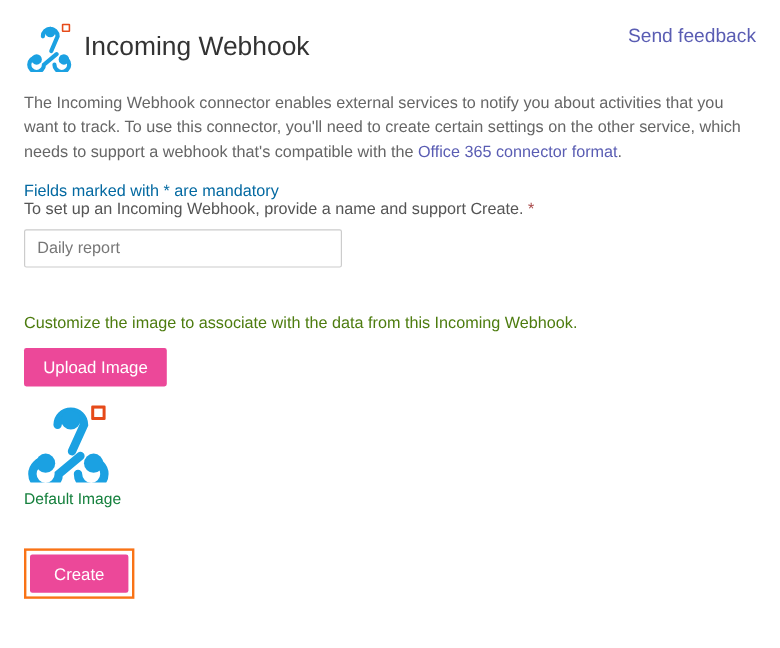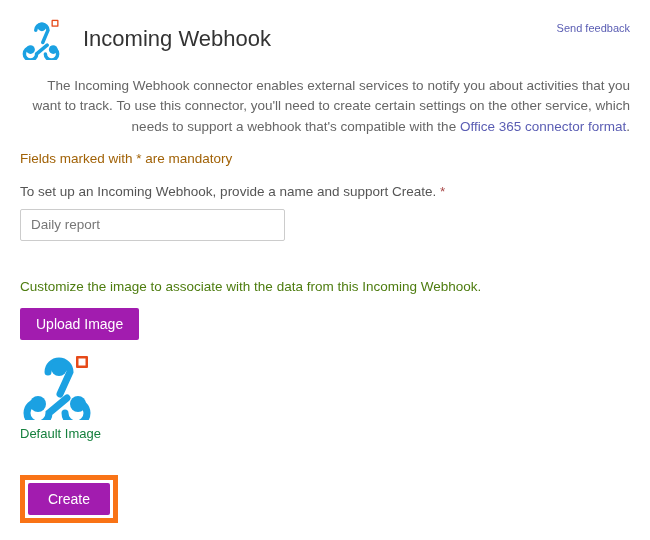--- a/index.html
+++ b/index.html
@@ -15,46 +15,44 @@
     }
     .header {
       display: flex;
       align-items: flex-start;
       justify-content: space-between;
       margin-bottom: 16px;
     }
     .title-wrap {
       display: flex;
       align-items: center;
-      gap: 21px;
+      gap: 8px;
     }
     .title-wrap h1 {
       font-size: 22px;
       font-weight: 300;
       color: #333;
     }
     .send-feedback {
       color: #5a5db3;
-      font-size: 11px;
+      font-size: 16px;
       cursor: pointer;
       margin-top: 4px;
     }
     .description {
       color: #666;
       line-height: 1.5;
       margin-bottom: 14px;
-      text-align: right;
     }
     .description a {
       color: #5a5db3;
       text-decoration: none;
     }
     .mandatory-note {
-      color: #a16207;
-      margin-bottom: 18px;
+      color: #0369a1;
     }
     .field-label {
       color: #555;
       margin-bottom: 10px;
     }
     .required-marker { color: #a84848; }
     .name-input {
       width: 265px;
       height: 28px;
       border: 1px solid #ccc;
@@ -64,21 +62,21 @@
       color: #777;
       font-family: inherit;
       margin-bottom: 38px;
     }
     .customize-label {
       color: #4d7c0f;
       margin-bottom: 14px;
     }
     .btn {
       display: inline-block;
-      background: #a21caf;
+      background: #ec4899;
       color: #fff;
       border: none;
       padding: 8px 16px;
       font-size: 14px;
       font-family: inherit;
       border-radius: 2px;
       cursor: pointer;
     }
     .upload-btn {
       margin-bottom: 14px;
@@ -94,21 +92,21 @@
     .default-image-caption {
       color: #15803d;
       font-size: 13px;
     }
     .footer-actions {
       display: flex;
       align-items: center;
       gap: 18px;
     }
     .create-highlight {
-      border: 5px solid #f97316;
+      border: 2px solid #f97316;
       padding: 3px;
       display: inline-block;
     }
     .create-btn { padding: 8px 20px; }
     .cancel-btn { padding: 8px 20px; }
     .webhook-icon { width: 42px; height: 42px; }
   </style>
 </head>
 <body>
 

